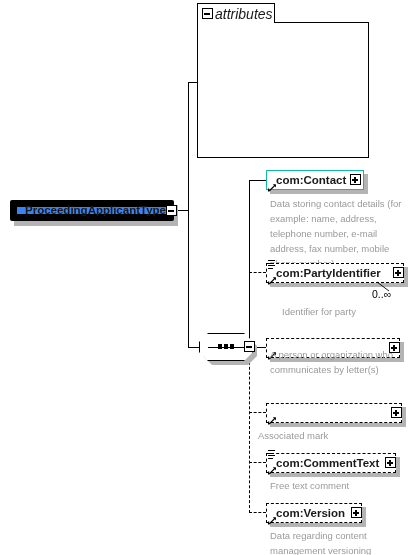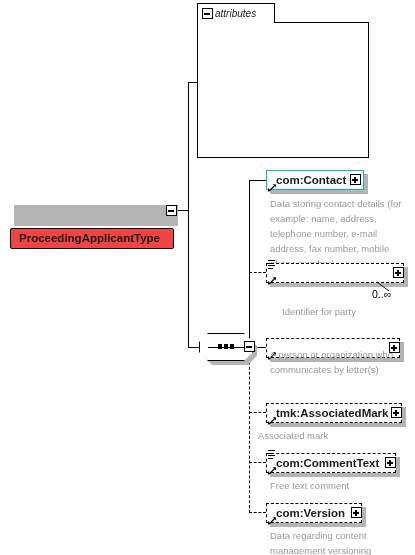--- a/index.html
+++ b/index.html
@@ -113,27 +113,26 @@
     font-size:10.5px;
     color:#000;
     white-space:nowrap;
     font-family:"Liberation Sans", sans-serif;
   }
 
   
   #typebox{
     position:absolute;
     box-sizing:border-box;
-    border:1px solid #000000;
-    background:#ef4444;
+    border:7px solid #000000;
+    background:#3b82f6;
     height:21px;
     display:flex;align-items:center;
     
     border-radius:2px;
-    margin-top:28px;
   }
   #typebox .nm{
     font-size:11.5px;font-weight:bold;color:#1a1a1a;
     padding-left:8px;line-height:21px;white-space:nowrap;
   }
 
   
   #seq{
     position:absolute;
   }
@@ -172,21 +171,21 @@
     position:absolute;
     box-sizing:border-box;
     border:1px solid #000;
     border-bottom:none;
     background:#fff;
     display:flex;align-items:center;
     z-index:3;
   }
   #attrTab .lbl{
     font-style:italic;
-    font-size:10px;
+    font-size:14px;
     color:#1a1a1a;
     padding-left:6px;
     white-space:nowrap;
   }
   #attrBody{
     position:absolute;
     box-sizing:border-box;
     border:1px solid #000;
     background:#fff;
     z-index:2;
@@ -289,20 +288,21 @@
         <path d="M7.8 1.2 L8 4.4 L4.8 1.2 Z" fill="#000"></path>
         <path d="M0.6 8.6 L0.6 5.4" stroke="#000" stroke-width="1.2" fill="none"></path>
       </svg>
     </span>
   </div>
   <div class="tgl plus" style="left:350px;top:174px;"></div>
   <div class="desc" style="left:270px;top:196px;width:138px;">Data storing contact details (for example: name, address, telephone number, e-mail address, fax number, mobile phone number).</div>
 
   <div class="shadow" style="left:270px;top:267px;width:138px;height:20px;"></div>
   <div class="node dash" style="left:266px;top:263px;width:138px;height:20px;">
+    <span class="nm">com:PartyIdentifier</span>
     <span class="stack" style="left:1px;top:-4px;">
       <i></i>
         <i></i>
         <i></i>
         <i></i>
     </span>
     <span class="refarrow" style="left:1px;bottom:-3px;">
       <svg width="9" height="9" viewBox="0 0 9 9">
         <path d="M1.2 8 L7.4 1.8" stroke="#000" stroke-width="1.2" fill="none"></path>
         <path d="M7.8 1.2 L8 4.4 L4.8 1.2 Z" fill="#000"></path>
@@ -326,21 +326,20 @@
         <path d="M7.8 1.2 L8 4.4 L4.8 1.2 Z" fill="#000"></path>
         <path d="M0.6 8.6 L0.6 5.4" stroke="#000" stroke-width="1.2" fill="none"></path>
       </svg>
     </span>
   </div>
   <div class="tgl plus" style="left:389px;top:342px;"></div>
   <div class="desc" style="left:270px;top:347px;width:138px;">A person or organization who communicates by letter(s)</div>
 
   <div class="shadow" style="left:270px;top:407px;width:136px;height:20px;"></div>
   <div class="node dash" style="left:266px;top:403px;width:136px;height:20px;">
-    <span class="nm">tmk:AssociatedMark</span>
     <span class="refarrow" style="left:1px;bottom:-3px;">
       <svg width="9" height="9" viewBox="0 0 9 9">
         <path d="M1.2 8 L7.4 1.8" stroke="#000" stroke-width="1.2" fill="none"></path>
         <path d="M7.8 1.2 L8 4.4 L4.8 1.2 Z" fill="#000"></path>
         <path d="M0.6 8.6 L0.6 5.4" stroke="#000" stroke-width="1.2" fill="none"></path>
       </svg>
     </span>
   </div>
   <div class="tgl plus" style="left:391px;top:407px;"></div>
   <div class="desc" style="left:258px;top:428px;width:138px;">Associated mark</div>

